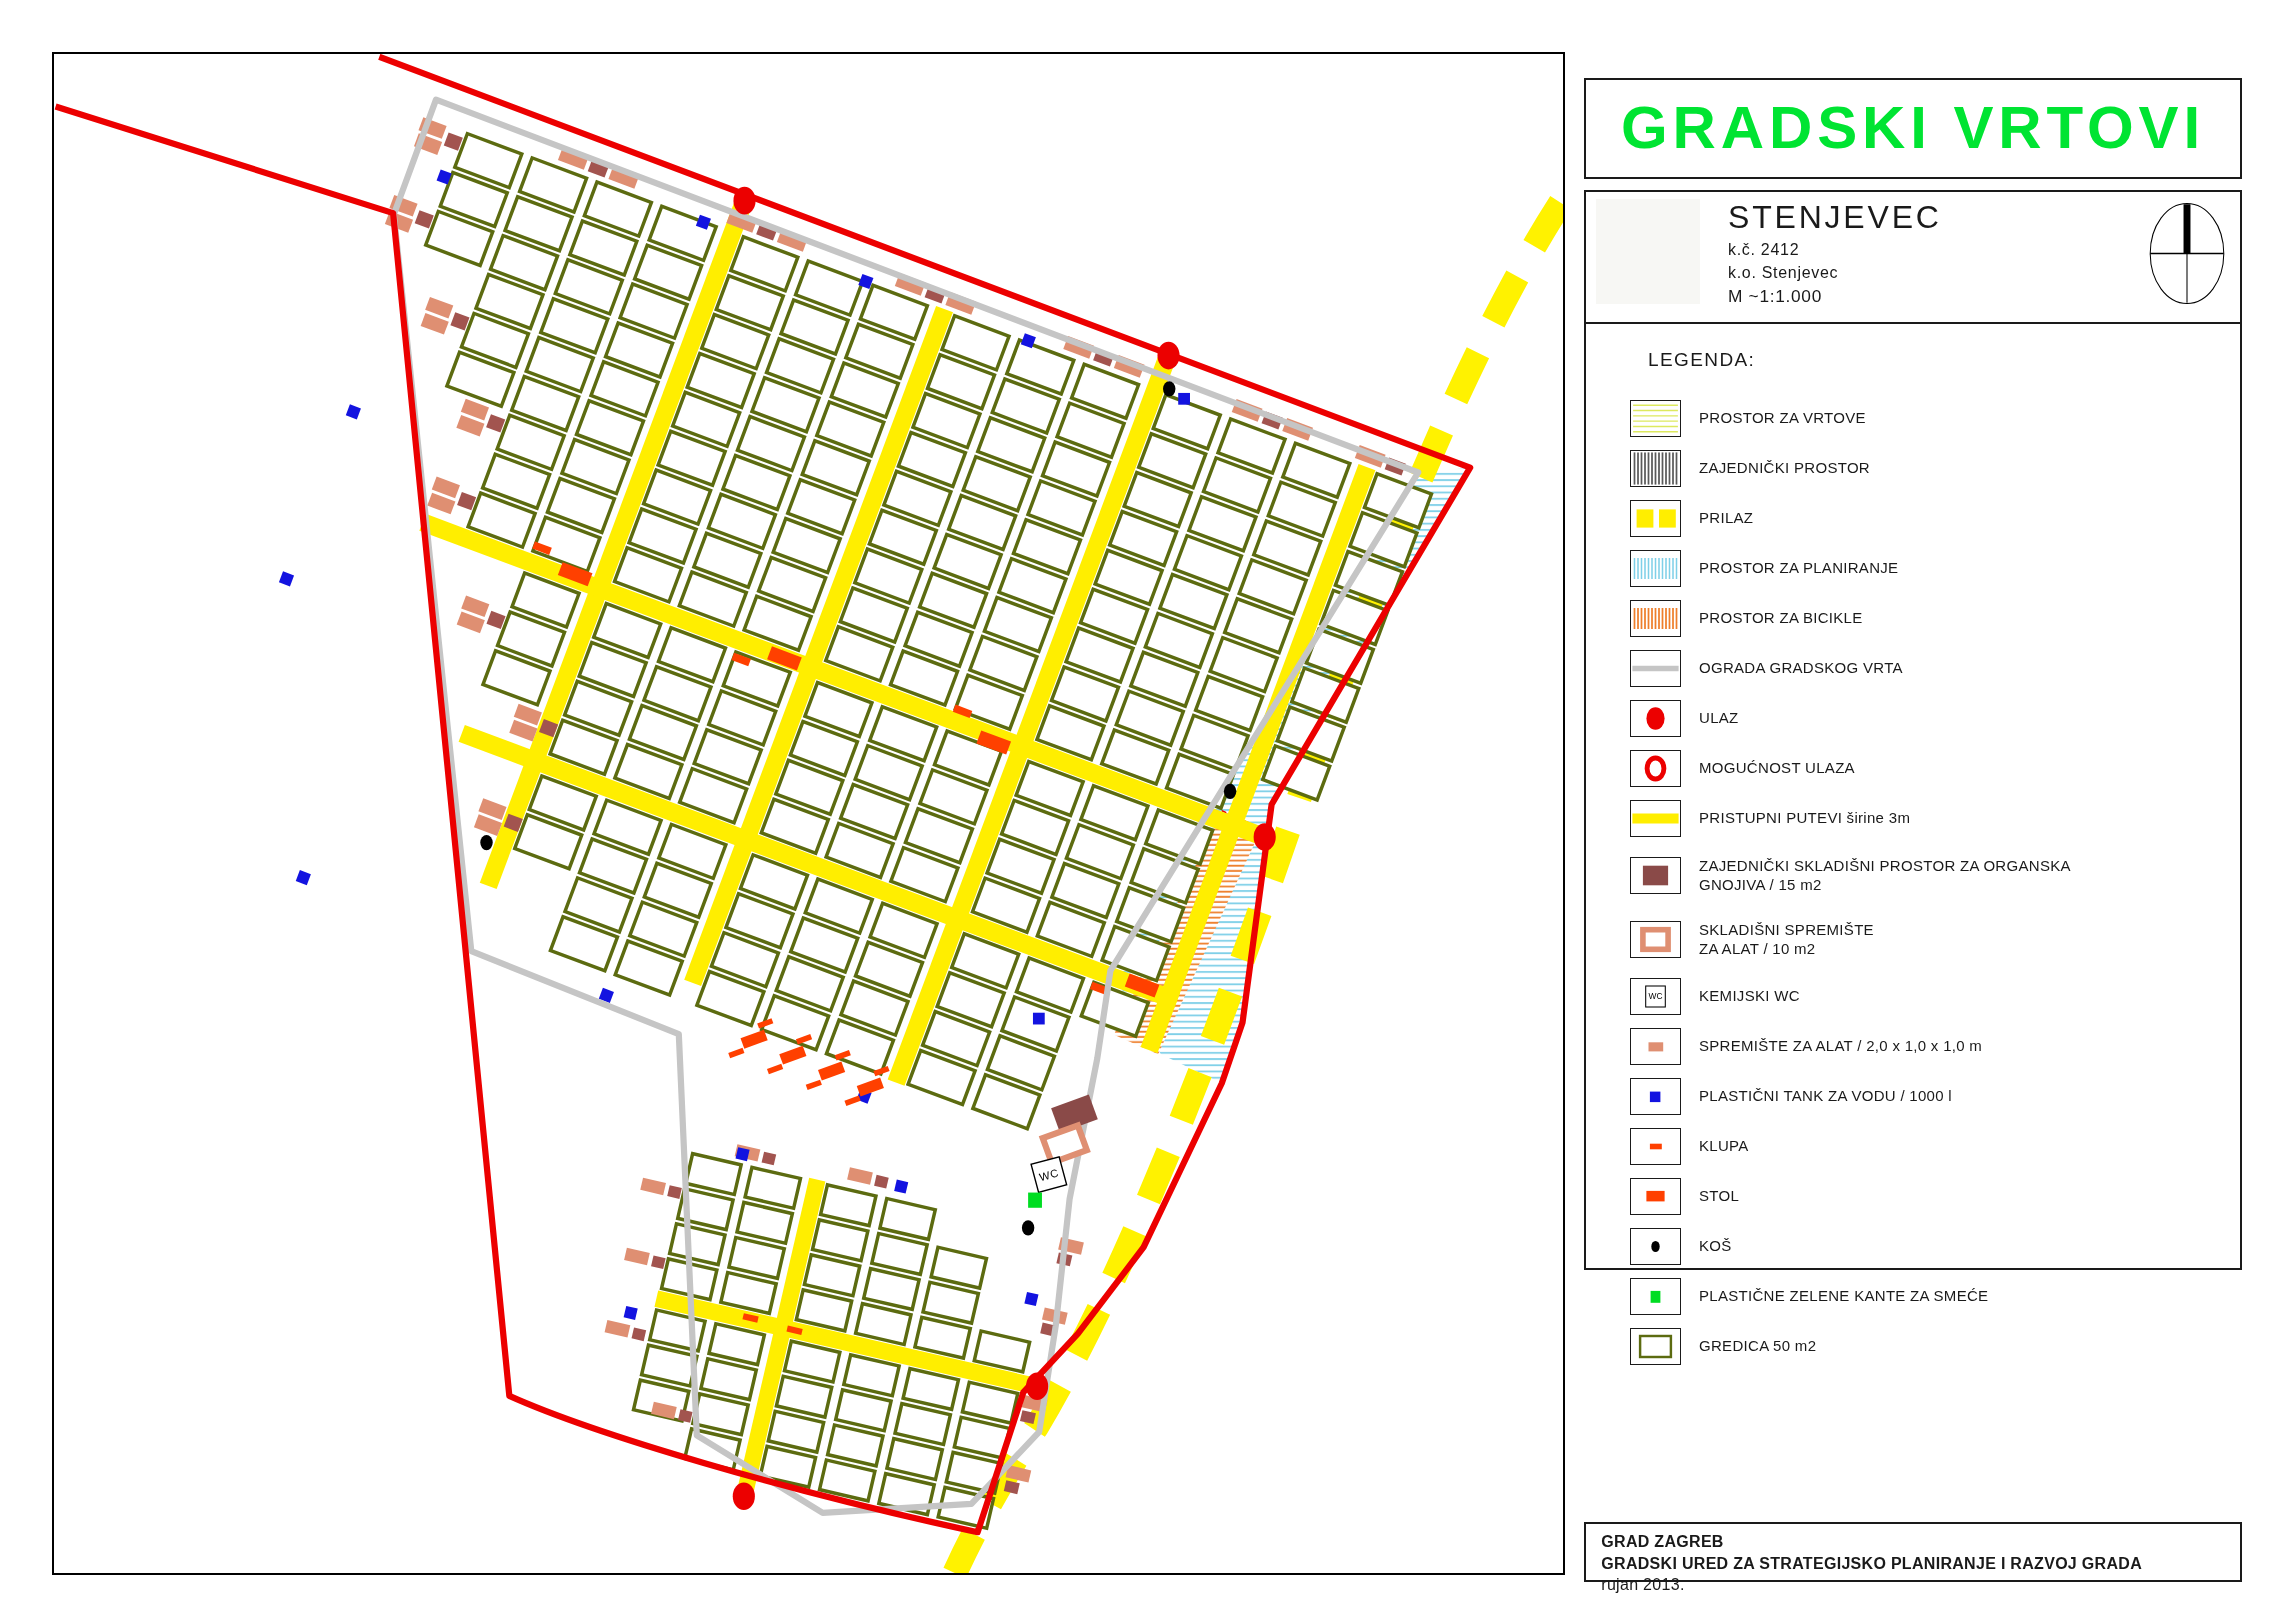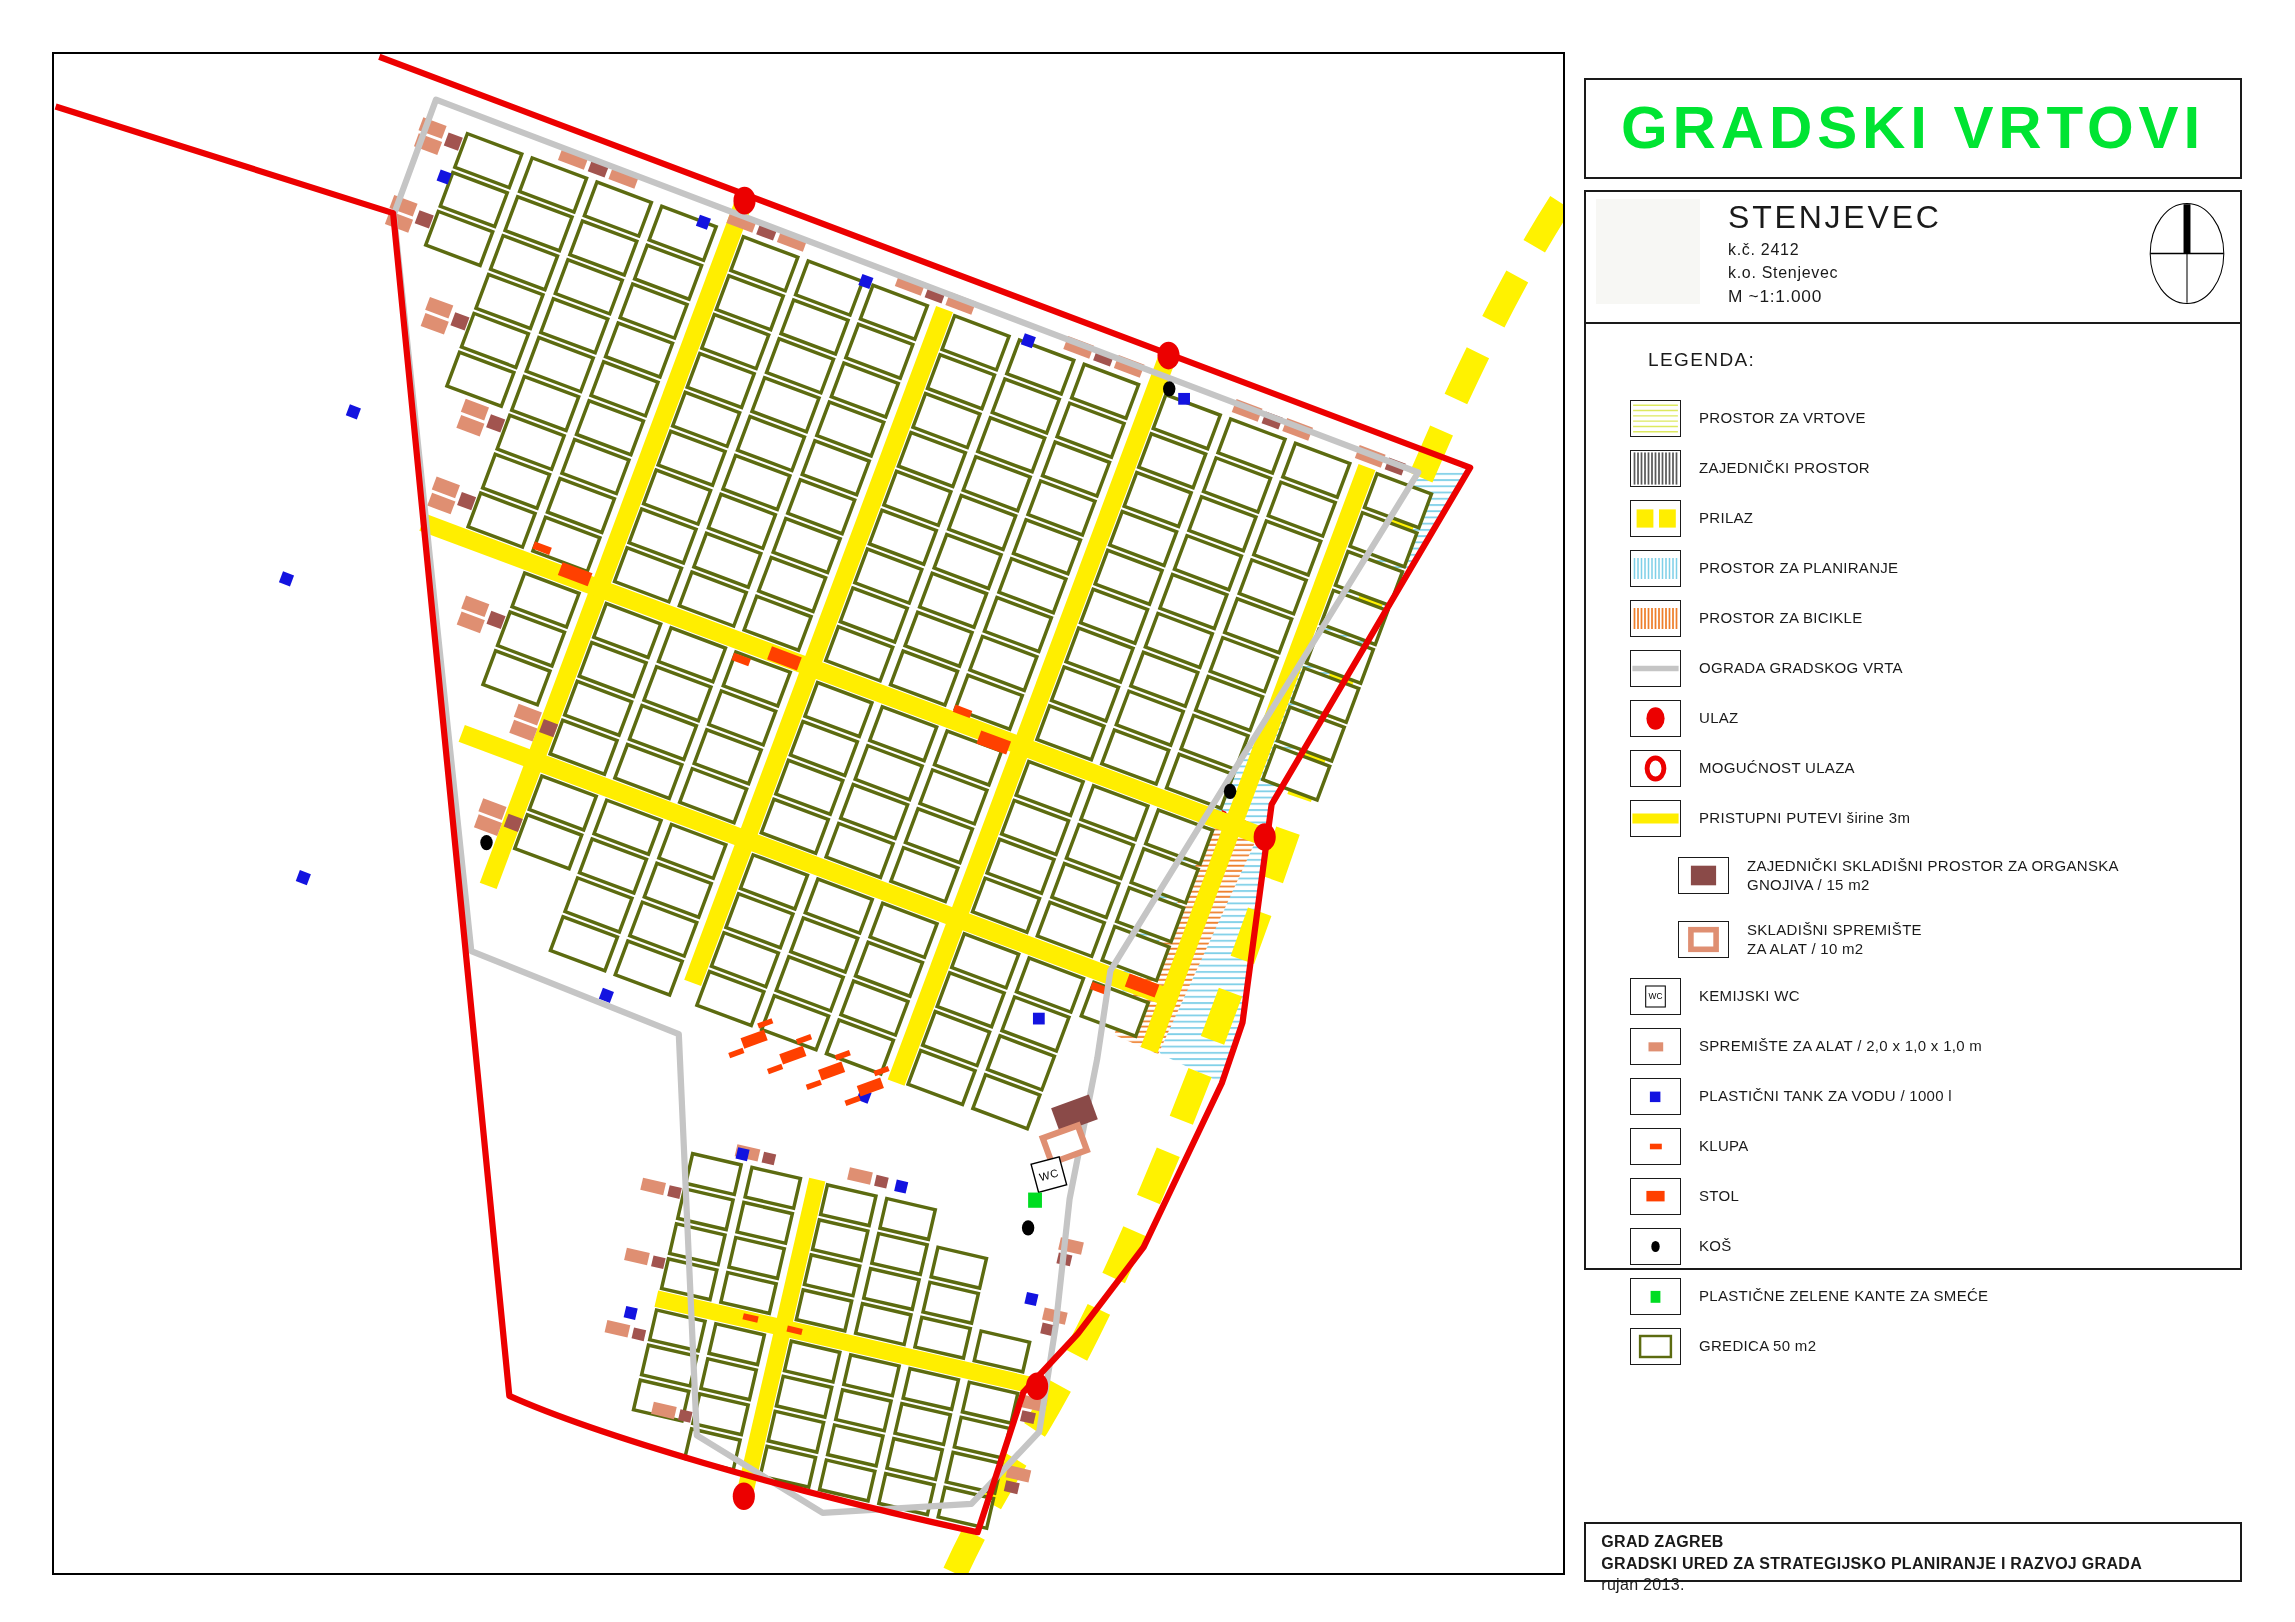--- a/index.html
+++ b/index.html
@@ -19,21 +19,21 @@
   .watermark{position:absolute;left:9.7px;top:7px;width:104px;height:105px;background:#f7f7f4;}
   .site-text{position:absolute;left:142px;top:7px;}
   .site-name{font-size:32px;letter-spacing:2.8px;font-weight:400;}
   .site-sub{font-size:16px;letter-spacing:0.7px;margin-top:4.9px;}
   .site-scale{position:absolute;left:142px;top:94px;font-size:17.3px;letter-spacing:0.7px;}
   .north{position:absolute;left:555px;top:5.5px;}
   .legend-box{top:244px;height:948px;}
   .legend-heading{position:absolute;left:62px;top:25px;font-size:19px;letter-spacing:1.4px;}
   .legend-items{position:absolute;left:0;top:69px;right:0;}
   .legend-row{display:flex;align-items:center;height:50px;}
-  .legend-row.two{height:64px;padding-left:48px;}
+  .legend-row.two{height:64px;}
   .swatch{flex:0 0 auto;width:51px;height:37px;border:1.4px solid #1a1a1a;margin-left:44px;
           box-sizing:border-box;background:#fff;}
   .swatch svg{display:block;width:100%;height:100%;}
   .legend-label{margin-left:18px;font-size:15px;letter-spacing:0.3px;line-height:1.3;}
   .footer-box{top:1444px;height:60px;padding:7px 0 0 15.3px;}
   .footer-line{font-size:16px;letter-spacing:0.3px;line-height:1.35;font-weight:700;}
   .footer-line.normal{font-weight:400;}
 </style>
 </head>
 <body>

